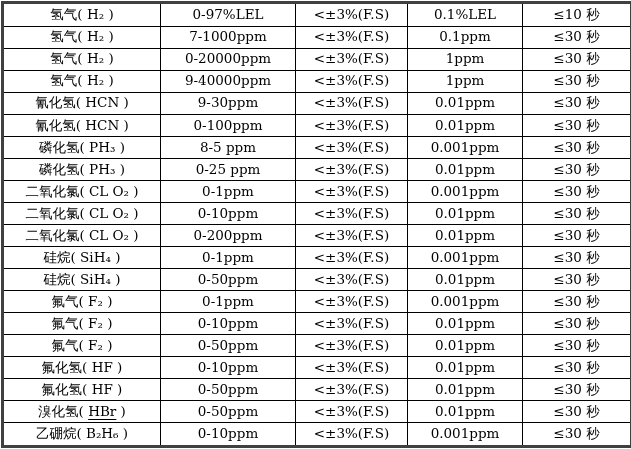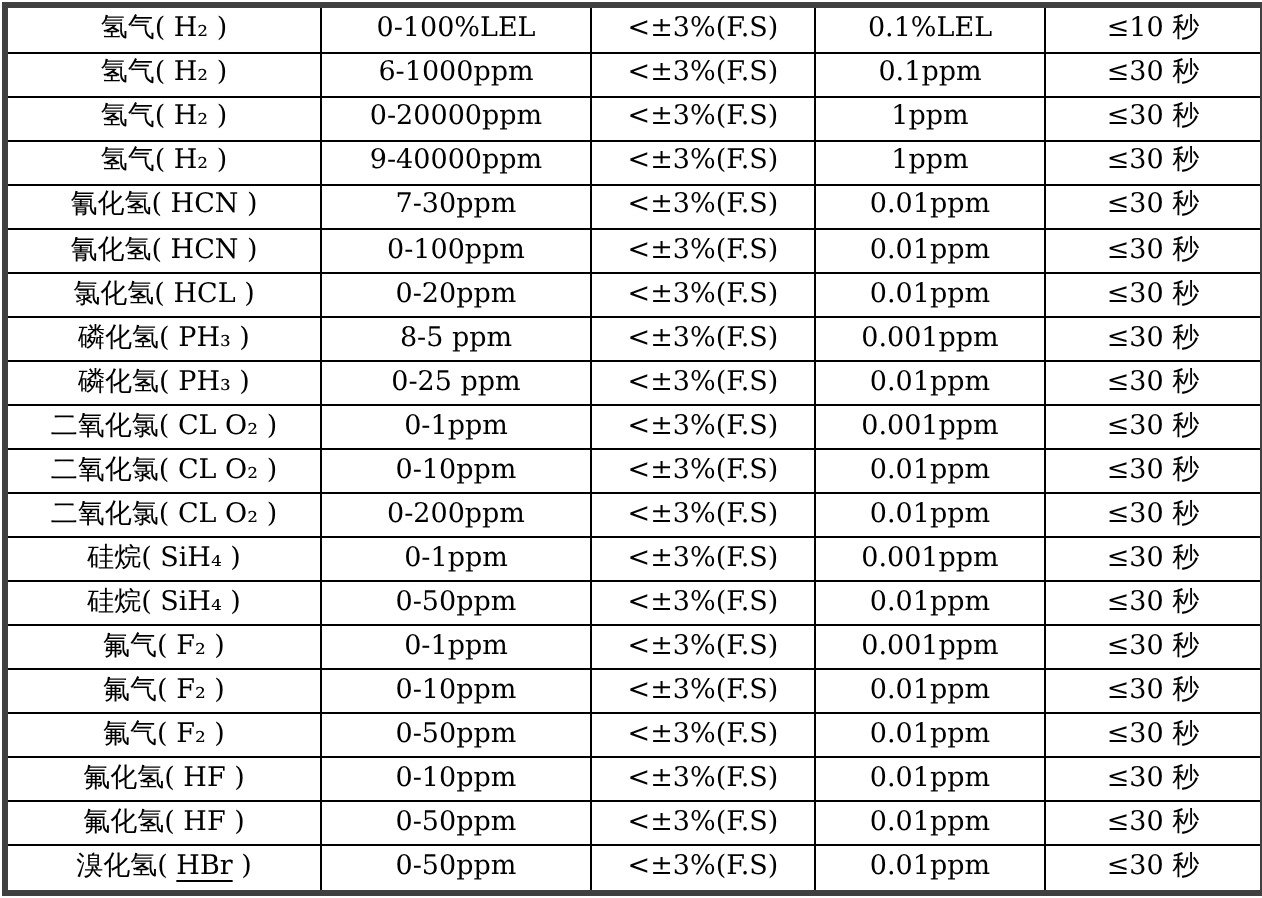--- a/index.html
+++ b/index.html
@@ -54,68 +54,61 @@
       <col style="width: 158px">
       <col style="width: 135px">
       <col style="width: 112px">
       <col style="width: 115px">
       <col style="width: 109px">
     </colgroup>
     <tbody>
 
     <tr>
           <td>氢气( H₂ )</td>
-          <td>0-100%LEL</td>
+          <td>0-97%LEL</td>
           <td>&lt;±3%(F.S)</td>
           <td>0.1%LEL</td>
           <td>≤10 秒</td>
         </tr>
         <tr>
           <td>氢气( H₂ )</td>
-          <td>6-1000ppm</td>
+          <td>7-1000ppm</td>
           <td>&lt;±3%(F.S)</td>
           <td>0.1ppm</td>
           <td>≤30 秒</td>
         </tr>
         <tr>
           <td>氢气( H₂ )</td>
           <td>0-20000ppm</td>
           <td>&lt;±3%(F.S)</td>
           <td>1ppm</td>
           <td>≤30 秒</td>
         </tr>
         <tr>
           <td>氢气( H₂ )</td>
           <td>9-40000ppm</td>
           <td>&lt;±3%(F.S)</td>
           <td>1ppm</td>
           <td>≤30 秒</td>
         </tr>
         <tr>
           <td>氰化氢( HCN )</td>
-          <td>7-30ppm</td>
+          <td>9-30ppm</td>
           <td>&lt;±3%(F.S)</td>
           <td>0.01ppm</td>
           <td>≤30 秒</td>
         </tr>
         <tr>
           <td>氰化氢( HCN )</td>
           <td>0-100ppm</td>
           <td>&lt;±3%(F.S)</td>
           <td>0.01ppm</td>
           <td>≤30 秒</td>
         </tr>
         <tr>
-          <td>氯化氢( HCL )</td>
-          <td>0-20ppm</td>
-          <td>&lt;±3%(F.S)</td>
-          <td>0.01ppm</td>
-          <td>≤30 秒</td>
-        </tr>
-        <tr>
           <td>磷化氢( PH₃ )</td>
           <td>8-5 ppm</td>
           <td>&lt;±3%(F.S)</td>
           <td>0.001ppm</td>
           <td>≤30 秒</td>
         </tr>
         <tr>
           <td>磷化氢( PH₃ )</td>
           <td>0-25 ppm</td>
           <td>&lt;±3%(F.S)</td>
@@ -190,17 +183,24 @@
           <td>0-50ppm</td>
           <td>&lt;±3%(F.S)</td>
           <td>0.01ppm</td>
           <td>≤30 秒</td>
         </tr>
         <tr>
           <td>溴化氢( <span class="squiggle">HBr</span> )</td>
           <td>0-50ppm</td>
           <td>&lt;±3%(F.S)</td>
           <td>0.01ppm</td>
+          <td>≤30 秒</td>
+        </tr>
+        <tr>
+          <td>乙硼烷( B₂H₆ )</td>
+          <td>0-10ppm</td>
+          <td>&lt;±3%(F.S)</td>
+          <td>0.001ppm</td>
           <td>≤30 秒</td>
         </tr>
       </tbody>
   </table>
 </div>
 
 </body></html>

